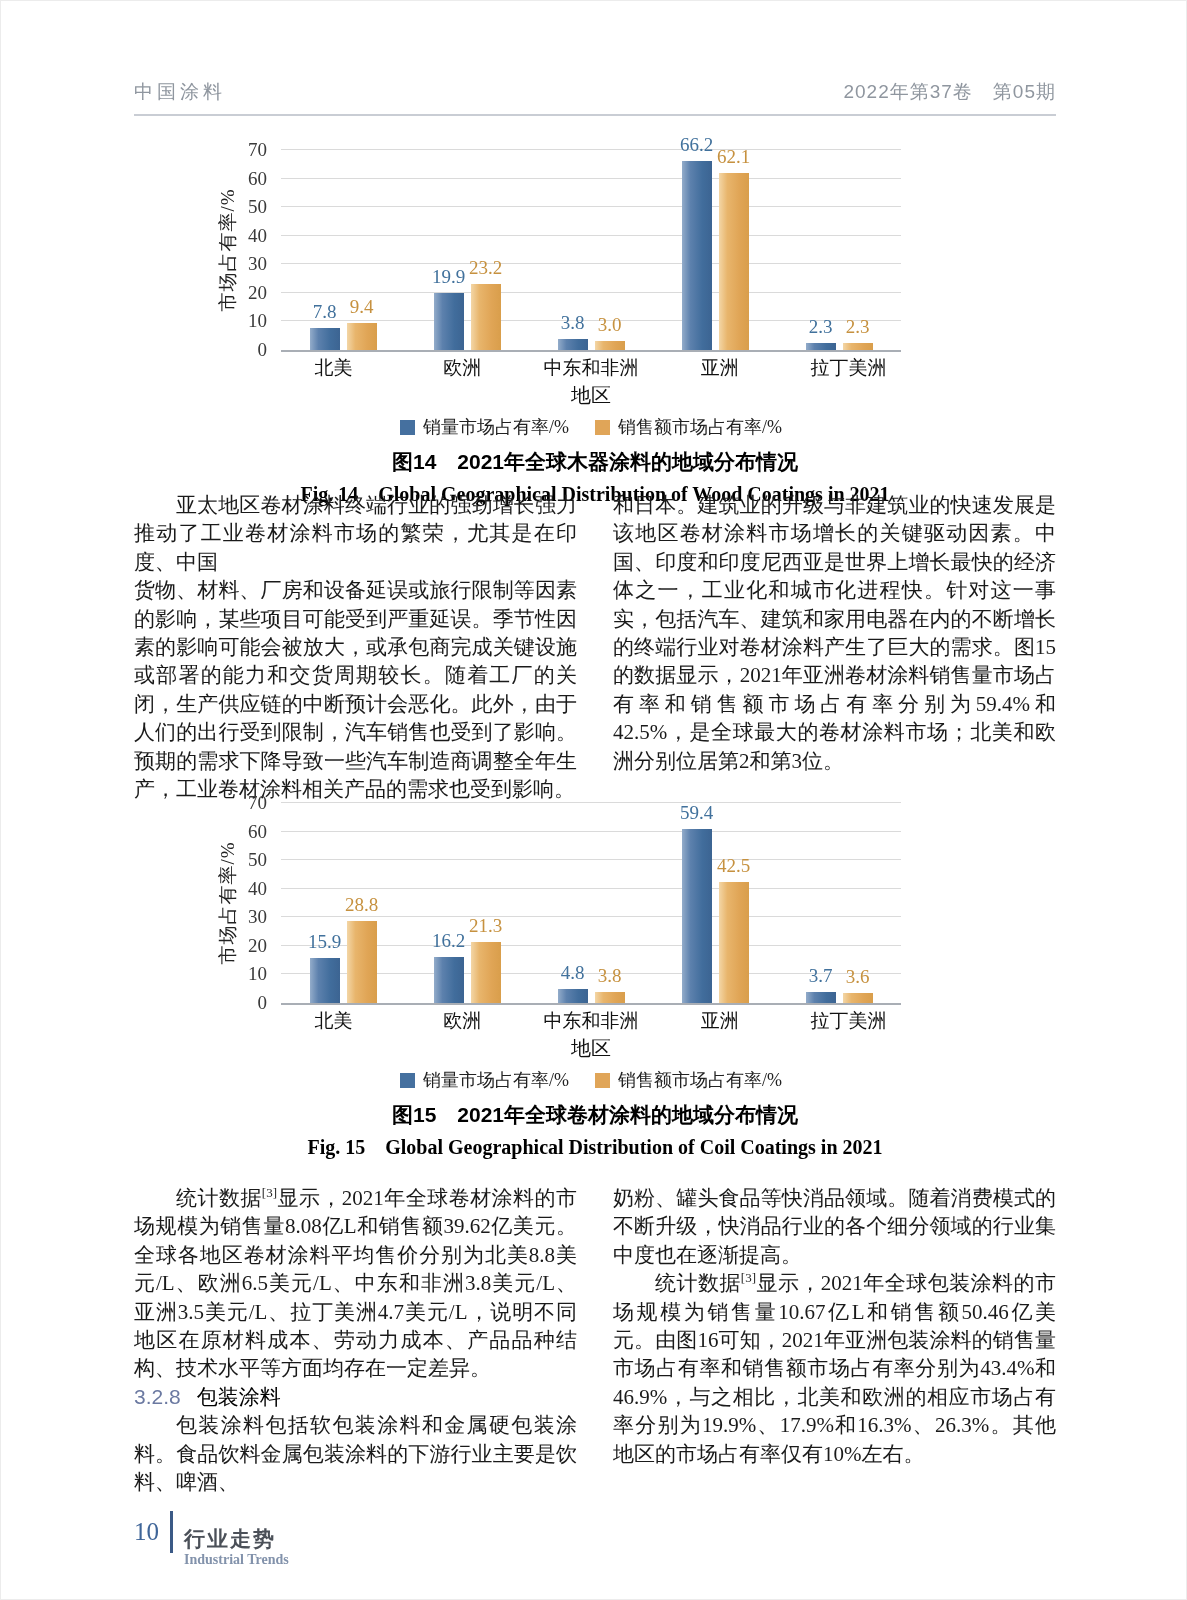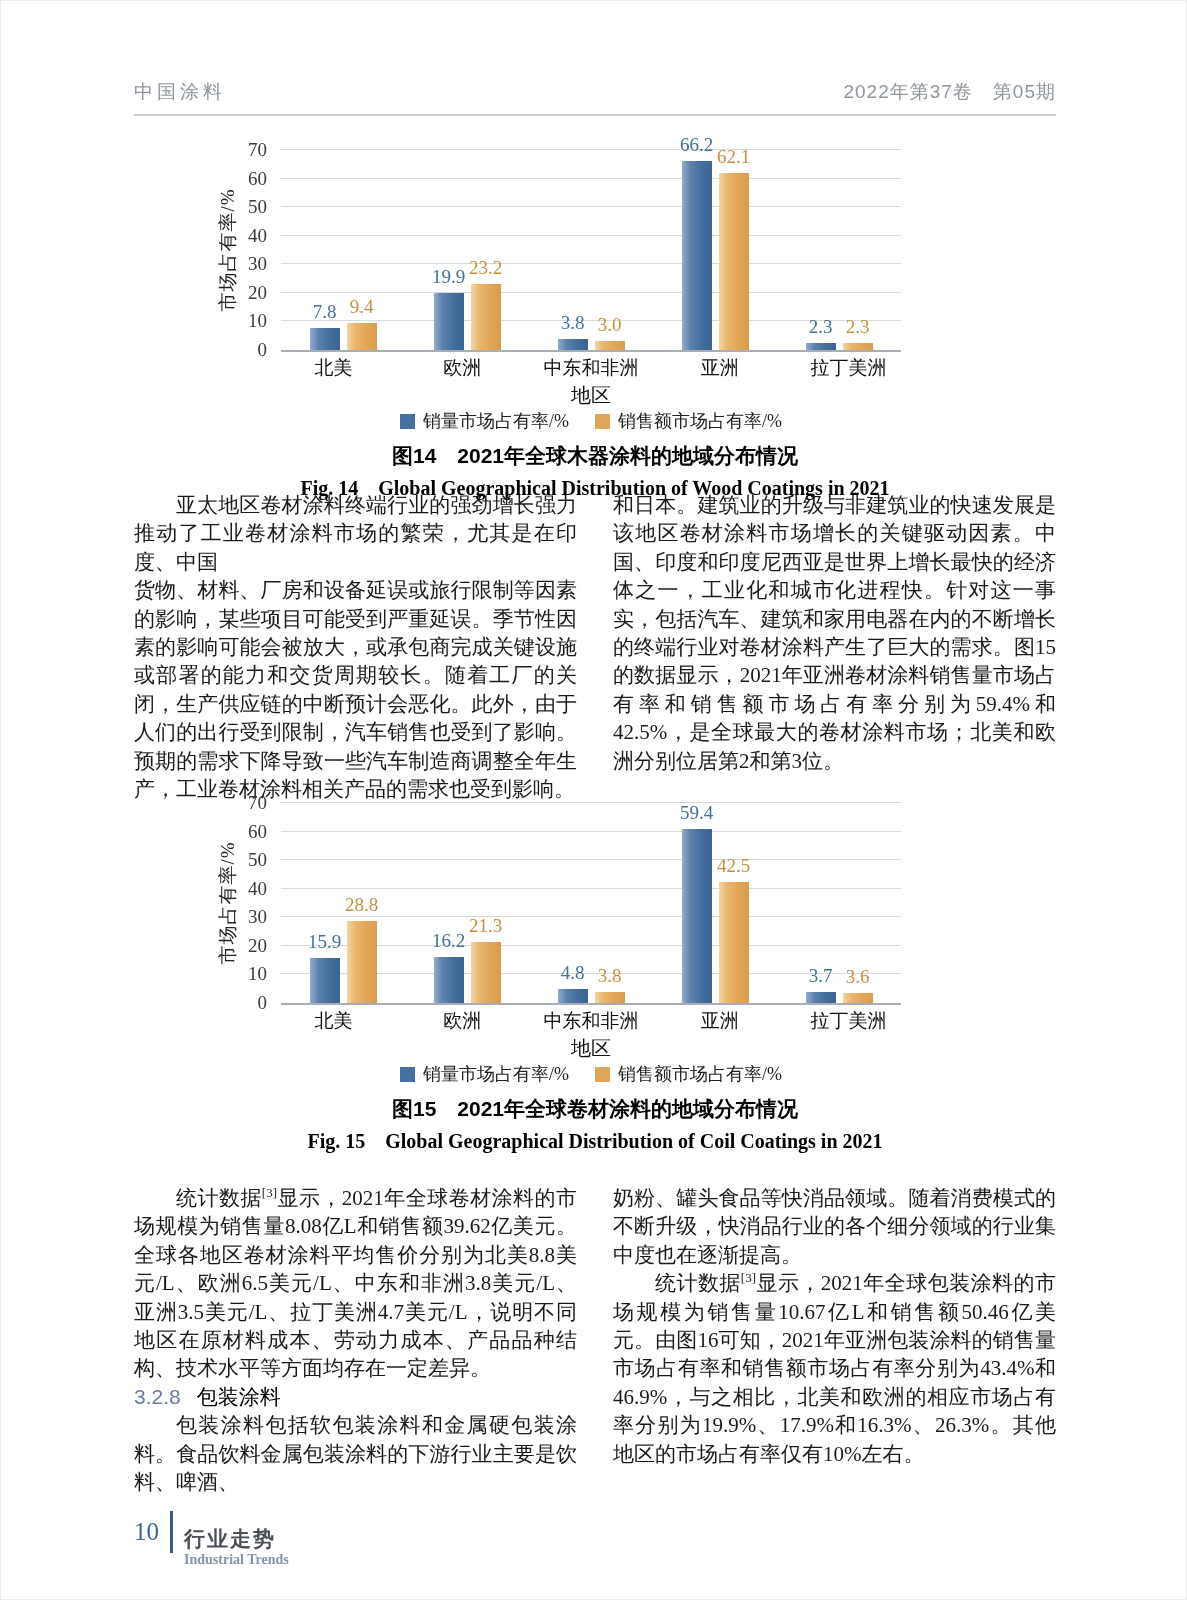--- a/index.html
+++ b/index.html
@@ -48,21 +48,21 @@
   .bar-b { background:linear-gradient(90deg,#f3d6a6 0%,#e8b56c 28%,#e0a556 68%,#d99e4b 100%); }
   .bar-value {
     position:absolute; top:-27px; left:50%; transform:translateX(-50%);
     font-size:19px; white-space:nowrap;
   }
   .bar-a .bar-value { color:#41719c; }
   .bar-b .bar-value { color:#c6913f; }
   .chart-categories { display:flex; margin-left:75px; width:620px; margin-top:3px;gap:24px; }
   .chart-cat { flex:1; text-align:center; font-size:19px; color:#111; }
   .chart-xlabel { margin-left:75px; width:620px; text-align:center; font-size:20px; color:#111; margin-top:1px; }
-  .chart-legend { margin-left:75px; width:620px; display:flex; justify-content:center; gap:26px; }
+  .chart-legend { margin-left:75px; width:620px; display:flex; justify-content:center; gap:26px; margin-top:6px; }
   .legend-item { display:flex; align-items:center; gap:8px; font-size:18px; color:#222; }
   .legend-swatch { width:15px; height:15px; flex:0 0 auto; }
 
   .fig-caption-zh {
     text-align:center; margin-top:9px;
     font-family:"Liberation Sans","DejaVu Sans",sans-serif;
     font-weight:bold; font-size:21px; color:#000;
   }
   .fig-caption-en {
     text-align:center; margin-top:5px;

